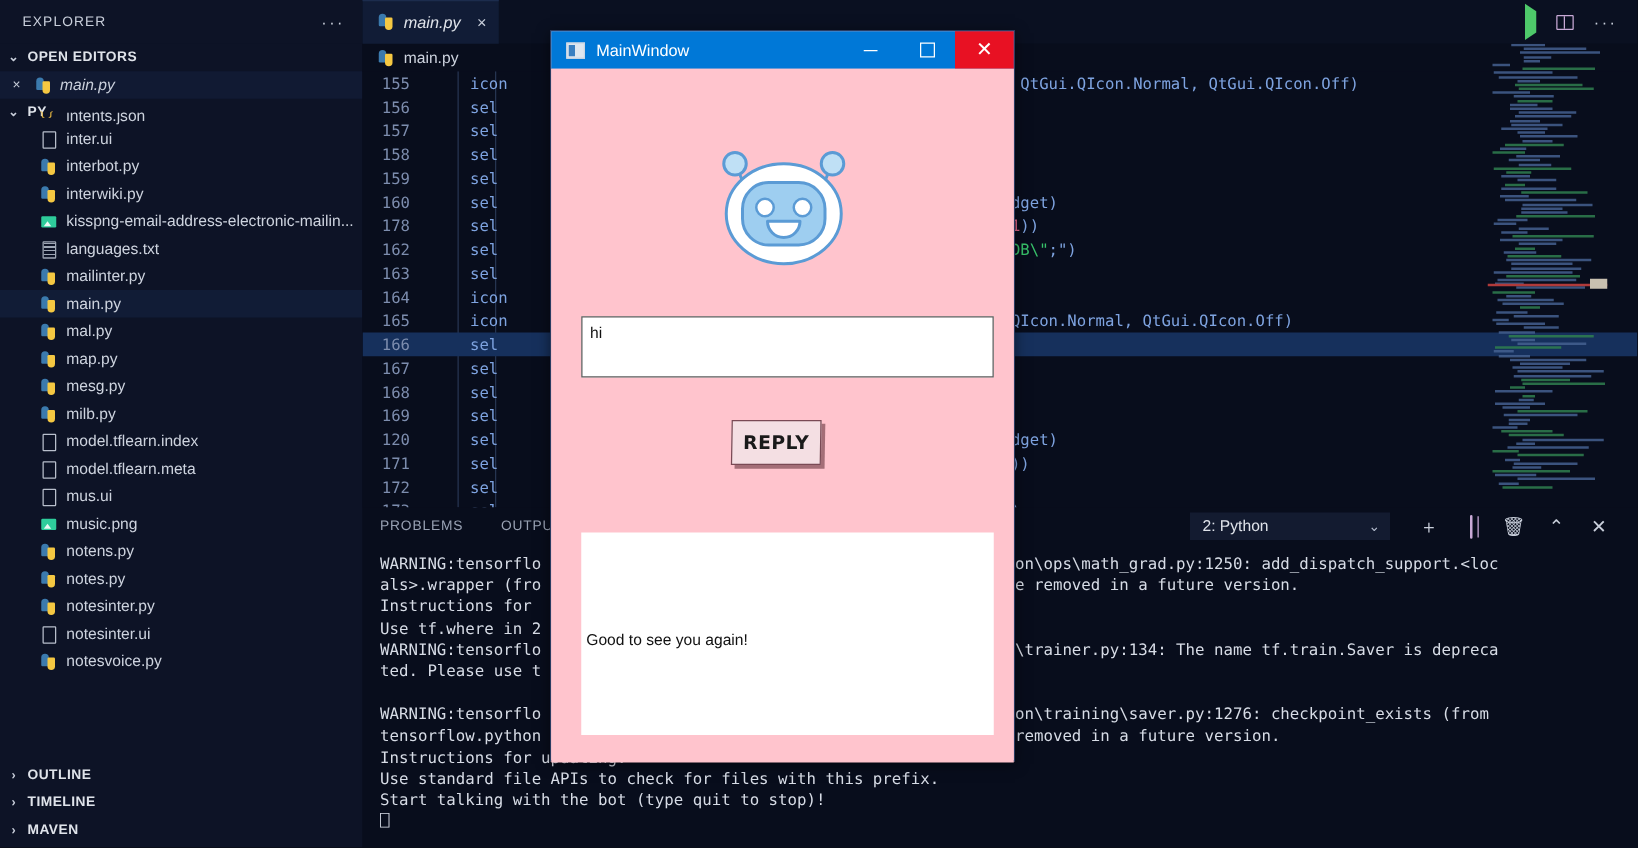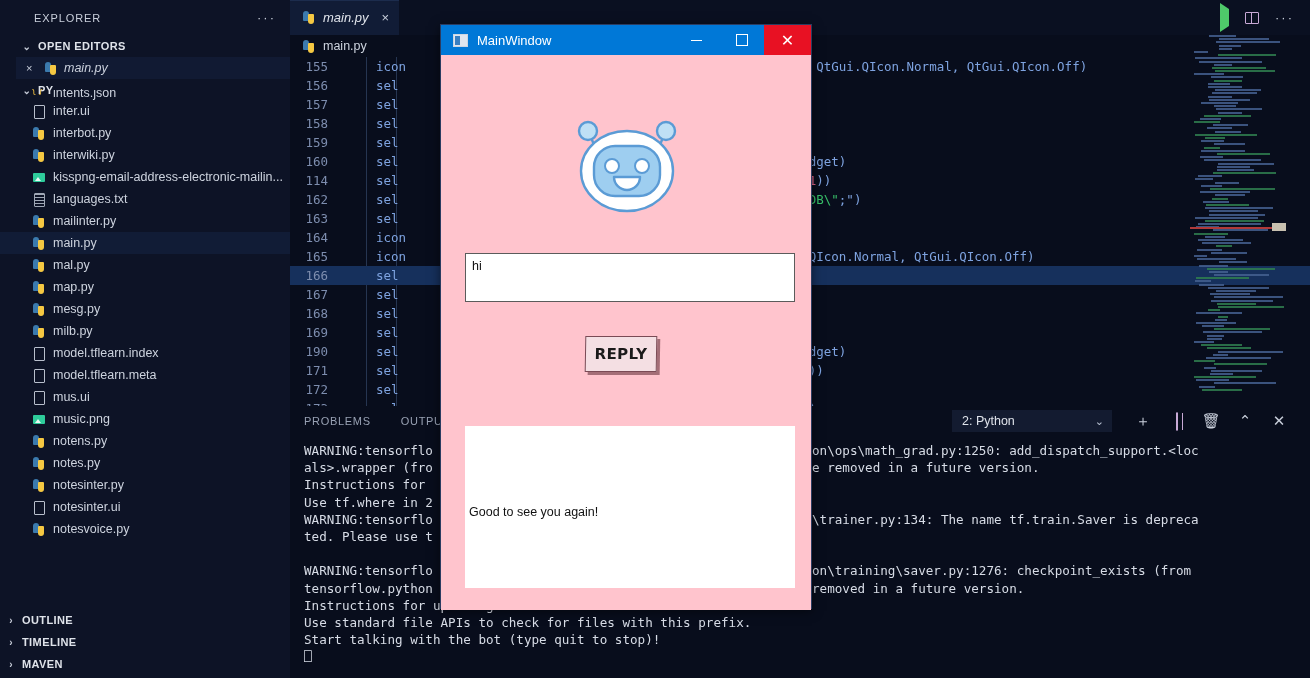--- a/index.html
+++ b/index.html
@@ -7,21 +7,21 @@
     width:1310px; height:678px; overflow:hidden;
     background:#0d1117;
     font-family:"Liberation Sans", sans-serif;
     -webkit-font-smoothing:antialiased;
   }
   #root { position:relative; width:1310px; height:678px; background:#0a0e1a; }
 
   
   .sidebar{
     position:absolute; left:0; top:0; width:290px; height:678px;
-    background:#0d1326; color:#c9cfdb; font-size:12.5px;padding-left:16px;
+    background:#0d1326; color:#c9cfdb; font-size:12.5px;
   }
   .sb-header{
     display:flex; align-items:center; justify-content:space-between;
     height:35px; padding:0 14px 0 18px;
     font-size:11px; letter-spacing:.9px; color:#c9cfdb;
   }
   .sb-dots{ letter-spacing:2px; font-size:13px; color:#c9cfdb; cursor:pointer;}
   .sb-section{
     display:flex; align-items:center; gap:4px;
     height:22px; padding-left:4px;
@@ -352,30 +352,30 @@
         <div class="ig" style="left:16px"></div>
         <div class="ig" style="left:46px"></div>
       </div>
       <div class="code-rows" id="code-rows">
           <div class="crow"><span class="lnum">155</span><span class="fold"></span><span class="ctext"><span>icon</span><span style="display:inline-block;width:365px"></span><span>g "), QtGui.QIcon.Normal, QtGui.QIcon.Off)</span></span></div>
           <div class="crow"><span class="lnum">156</span><span class="fold"></span><span class="ctext"><span>sel</span></span></div>
           <div class="crow"><span class="lnum">157</span><span class="fold"></span><span class="ctext"><span>sel</span></span></div>
           <div class="crow"><span class="lnum">158</span><span class="fold"></span><span class="ctext"><span>sel</span></span></div>
           <div class="crow"><span class="lnum">159</span><span class="fold"></span><span class="ctext"><span>sel</span></span></div>
           <div class="crow"><span class="lnum">160</span><span class="fold"></span><span class="ctext"><span>sel</span><span style="display:inline-block;width:365px"></span><span>tralwidget)</span></span></div>
-          <div class="crow"><span class="lnum">114</span><span class="fold"></span><span class="ctext"><span>sel</span><span style="display:inline-block;width:365px"></span><span><span class="tok-n">141</span>, <span class="tok-n">81</span>))</span></span></div>
+          <div class="crow"><span class="lnum">178</span><span class="fold"></span><span class="ctext"><span>sel</span><span style="display:inline-block;width:365px"></span><span><span class="tok-n">141</span>, <span class="tok-n">81</span>))</span></span></div>
           <div class="crow"><span class="lnum">162</span><span class="fold"></span><span class="ctext"><span>sel</span><span style="display:inline-block;width:365px"></span><span><span class="tok-s">"#9370DB\"</span>;")</span></span></div>
           <div class="crow"><span class="lnum">163</span><span class="fold"></span><span class="ctext"><span>sel</span></span></div>
           <div class="crow"><span class="lnum">164</span><span class="fold"></span><span class="ctext"><span>icon</span></span></div>
           <div class="crow"><span class="lnum">165</span><span class="fold"></span><span class="ctext"><span>icon</span><span style="display:inline-block;width:365px"></span><span>tGui.QIcon.Normal, QtGui.QIcon.Off)</span></span></div>
           <div class="crow hl"><span class="lnum">166</span><span class="fold"></span><span class="ctext"><span>sel</span></span></div>
           <div class="crow"><span class="lnum">167</span><span class="fold"></span><span class="ctext"><span>sel</span></span></div>
           <div class="crow"><span class="lnum">168</span><span class="fold"></span><span class="ctext"><span>sel</span></span></div>
           <div class="crow"><span class="lnum">169</span><span class="fold"></span><span class="ctext"><span>sel</span></span></div>
-          <div class="crow"><span class="lnum">190</span><span class="fold"></span><span class="ctext"><span>sel</span><span style="display:inline-block;width:365px"></span><span>tralwidget)</span></span></div>
+          <div class="crow"><span class="lnum">120</span><span class="fold"></span><span class="ctext"><span>sel</span><span style="display:inline-block;width:365px"></span><span>tralwidget)</span></span></div>
           <div class="crow"><span class="lnum">171</span><span class="fold"></span><span class="ctext"><span>sel</span><span style="display:inline-block;width:365px"></span><span><span class="tok-n">91</span>, <span class="tok-n">81</span>))</span></span></div>
           <div class="crow"><span class="lnum">172</span><span class="fold"></span><span class="ctext"><span>sel</span></span></div>
           <div class="crow"><span class="lnum">173</span><span class="fold"></span><span class="ctext"><span>sel</span><span style="display:inline-block;width:365px"></span><span>hite:")</span></span></div>
         </div>
     </div>
 
     <div class="minimap" id="minimap">
         <div class="mm-line" style="padding-left: 19px;">
           <div style="height:2px;width:27px;background:#44608f;opacity:.85"></div>
         </div>

